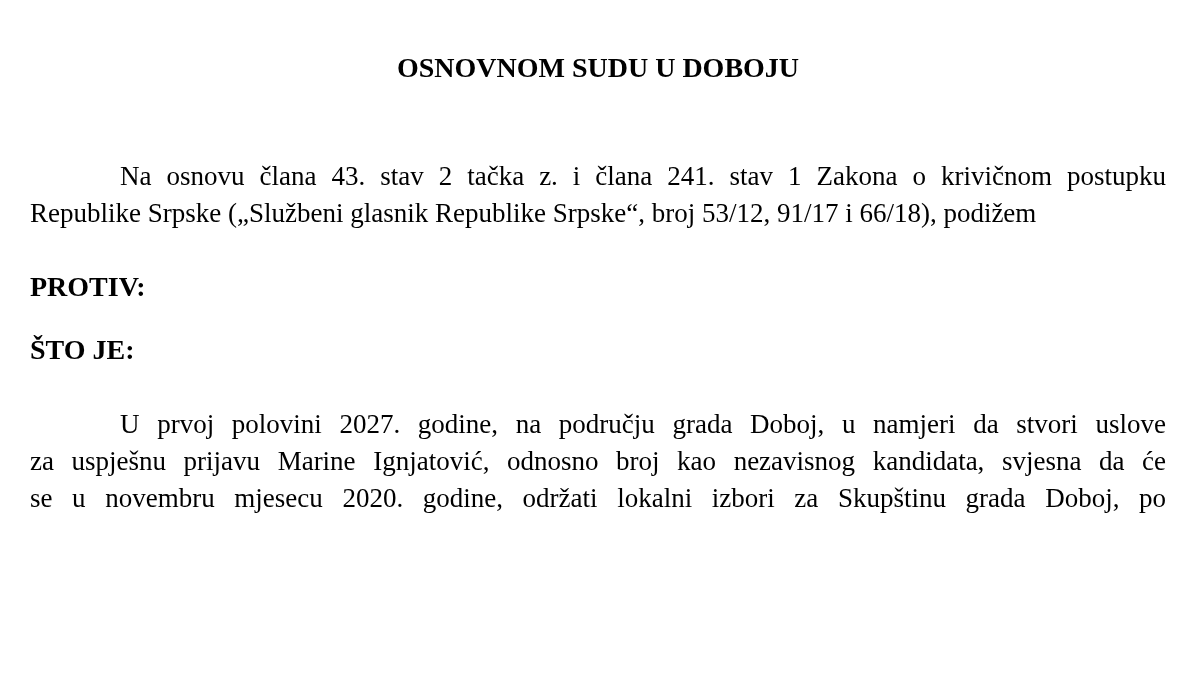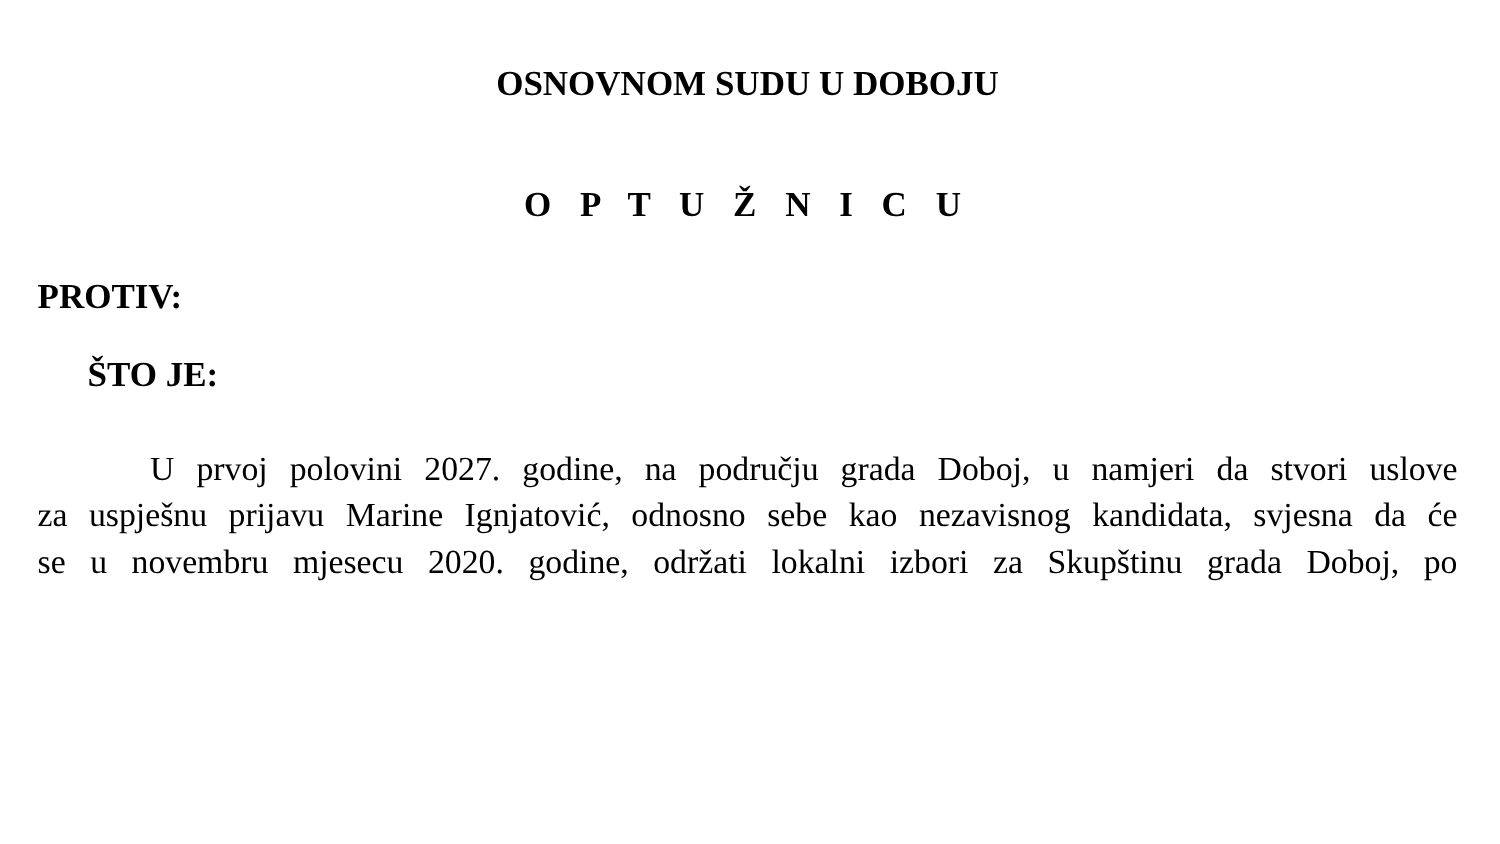--- a/index.html
+++ b/index.html
@@ -51,37 +51,40 @@
     line-height: 37px;
     letter-spacing: 8px;
   }
   .label-bold {
     font-weight: bold;
     font-size: 28px;
     line-height: 37px;
   }
   .protiv { margin-top: 36px; }
   .defendant { margin-top: 30px; }
-  .sto-je { margin-top: 26px; margin-left: 40px; }
+  .sto-je { margin-top: 26px; }
   .charge { margin-top: 38px; }
 </style>
 </head>
 <body>
 
 <div class="page">
 
   <h1 class="title">OSNOVNOM SUDU U DOBOJU</h1>
 
+  <div class="para intro">
+    <div class="line jlast indent">Na osnovu člana 43. stav 2 tačka z. i člana 241. stav 1 Zakona o krivičnom postupku</div>
+    <div class="line">Republike Srpske („Službeni glasnik Republike Srpske“, broj 53/12, 91/17 i 66/18), podižem</div>
+  </div>
 
-  <div class="heading-center">O P T U Ž N I C U</div>
 
   <div class="label-bold protiv">PROTIV:</div>
 
 
   <div class="label-bold sto-je">ŠTO JE:</div>
 
   <div class="para charge">
     <div class="line jlast indent">U prvoj polovini 2027. godine, na području grada Doboj, u namjeri da stvori uslove</div>
-    <div class="line jlast">za uspješnu prijavu Marine Ignjatović, odnosno sebe kao nezavisnog kandidata, svjesna da će</div>
+    <div class="line jlast">za uspješnu prijavu Marine Ignjatović, odnosno broj kao nezavisnog kandidata, svjesna da će</div>
     <div class="line jlast">se u novembru mjesecu 2020. godine, održati lokalni izbori za Skupštinu grada Doboj, po</div>
   </div>
 
 </div>
 
 </body></html>

